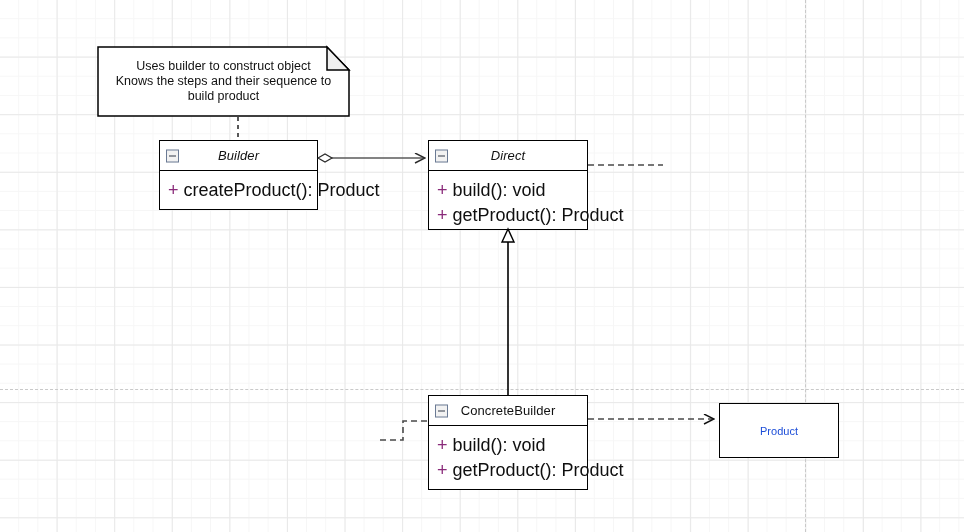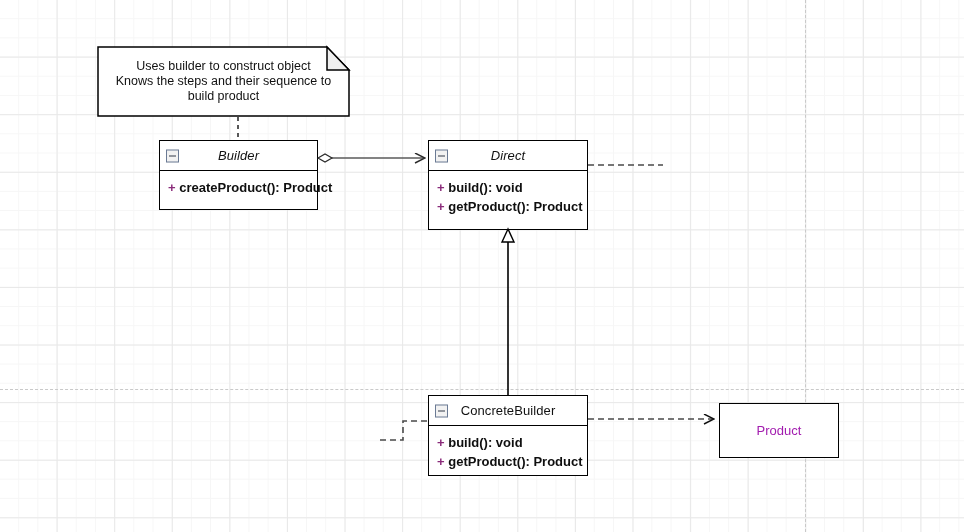--- a/index.html
+++ b/index.html
@@ -83,39 +83,38 @@
     right: 2px;
     top: 50%;
     height: 1px;
     margin-top: -0.5px;
     background: #333a48;
   }
   .uml-body {
     padding: 7px 0 0 0;
   }
   .uml-member {
-    font-size: 13px;
+    font-size: 18px;
     color: #0f0f0f;
     padding: 2px 0 2px 8px;
     white-space: nowrap;
-    font-weight: bold;
   }
   .uml-member .vis { color: #8a2b7a; }
 
   
   .plain-box {
     position: absolute;
     background: #ffffff;
     border: 1.5px solid #000000;
     box-sizing: border-box;
     display: flex;
     align-items: center;
     justify-content: center;
-    font-size: 13px;
-    color: #a21caf;
+    font-size: 11px;
+    color: #1d4ed8;
   }
 
   
   .uml-note {
     position: absolute;
     box-sizing: border-box;
   }
   .uml-note .note-text {
     position: absolute;
     inset: 0;
@@ -168,21 +167,21 @@
     <div class="uml-header">
       <span class="collapse-icon"></span>
       <span class="uml-title abstract">Direct</span>
     </div>
     <div class="uml-body">
       <div class="uml-member"><span class="vis">+</span><span> build(): void</span></div>
       <div class="uml-member"><span class="vis">+</span><span> getProduct(): Product</span></div>
     </div>
   </div>
 
-  <div class="uml-class" style="left:428px; top:395px; width:160px; height:81px;">
+  <div class="uml-class" style="left:428px; top:395px; width:160px; height:95px;">
     <div class="uml-header">
       <span class="collapse-icon"></span>
       <span class="uml-title">ConcreteBuilder</span>
     </div>
     <div class="uml-body">
       <div class="uml-member"><span class="vis">+</span><span> build(): void</span></div>
       <div class="uml-member"><span class="vis">+</span><span> getProduct(): Product</span></div>
     </div>
   </div>
 

